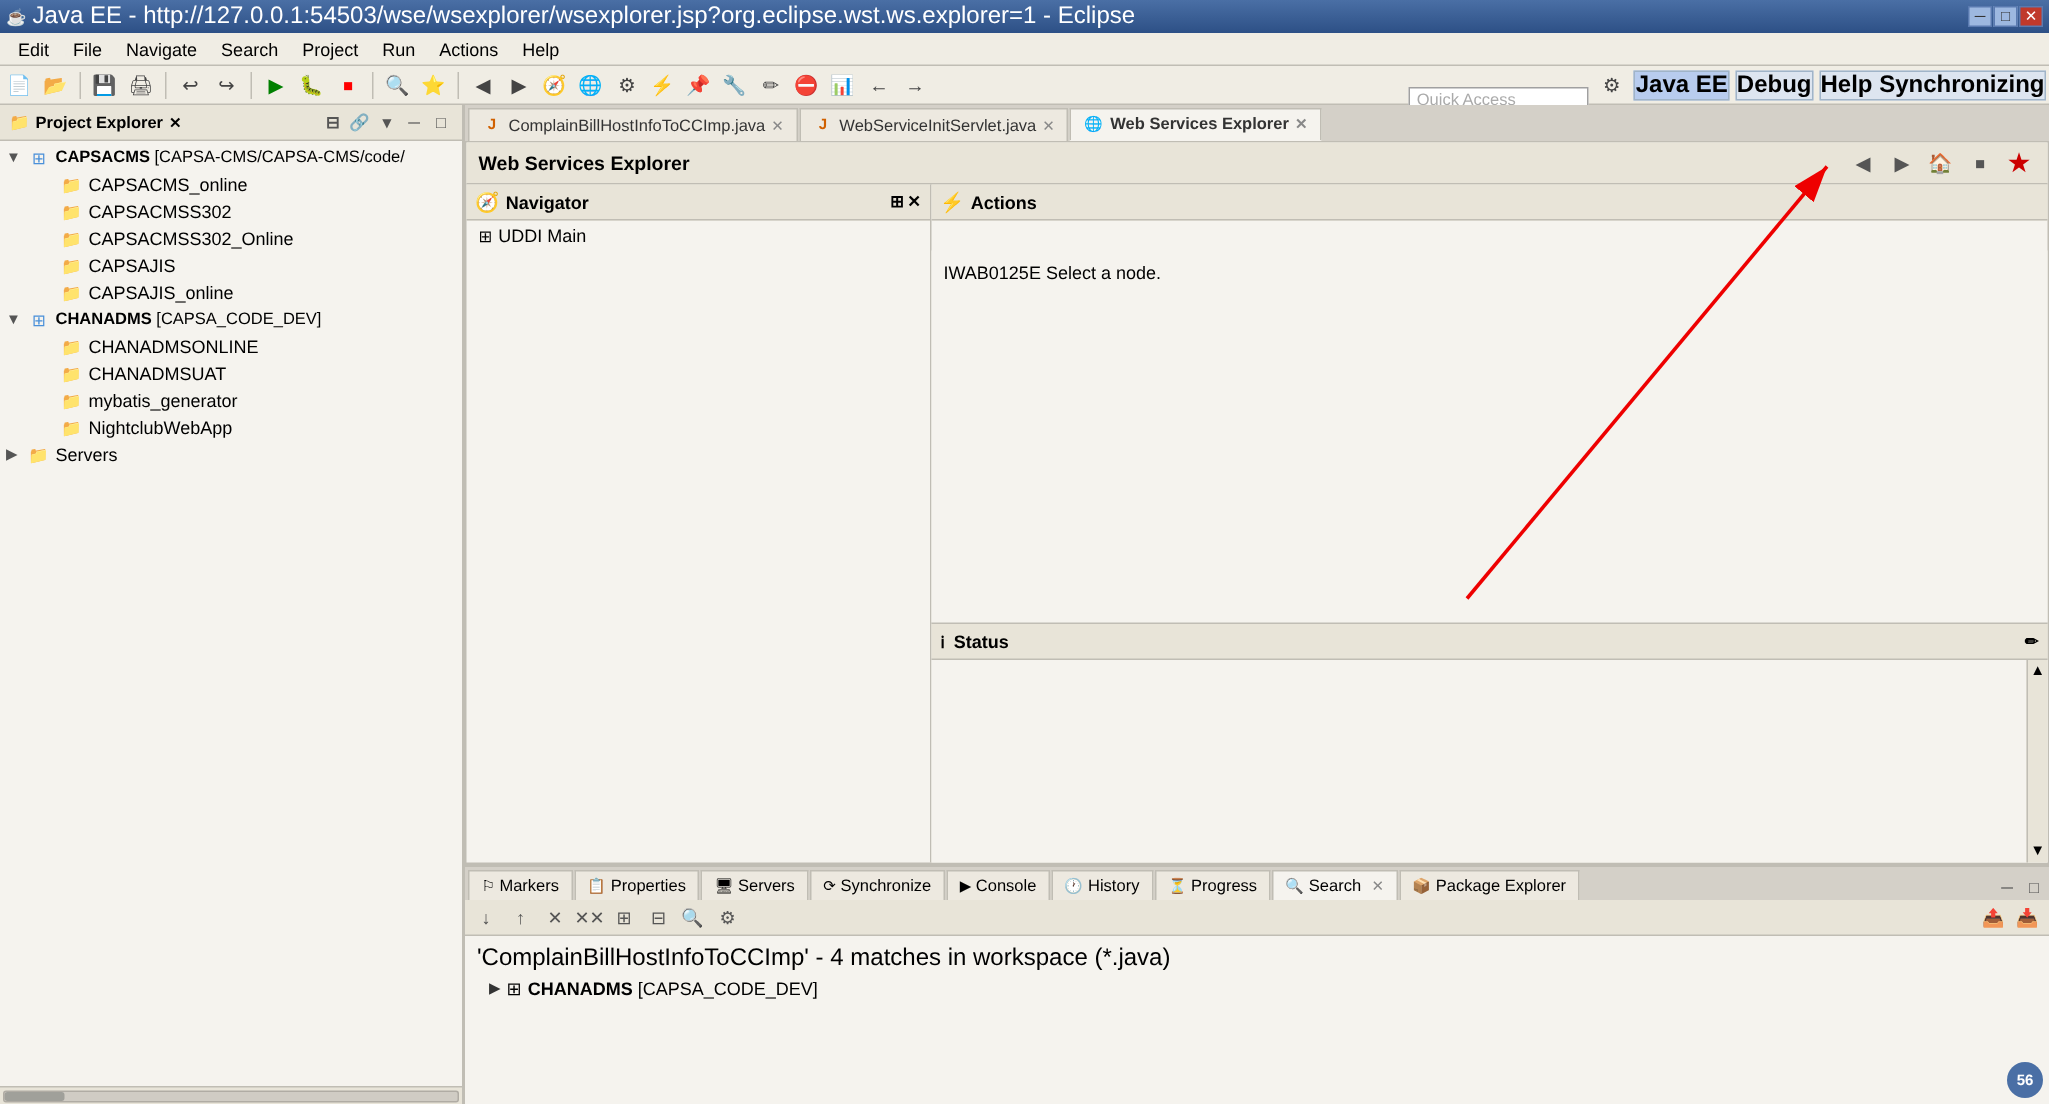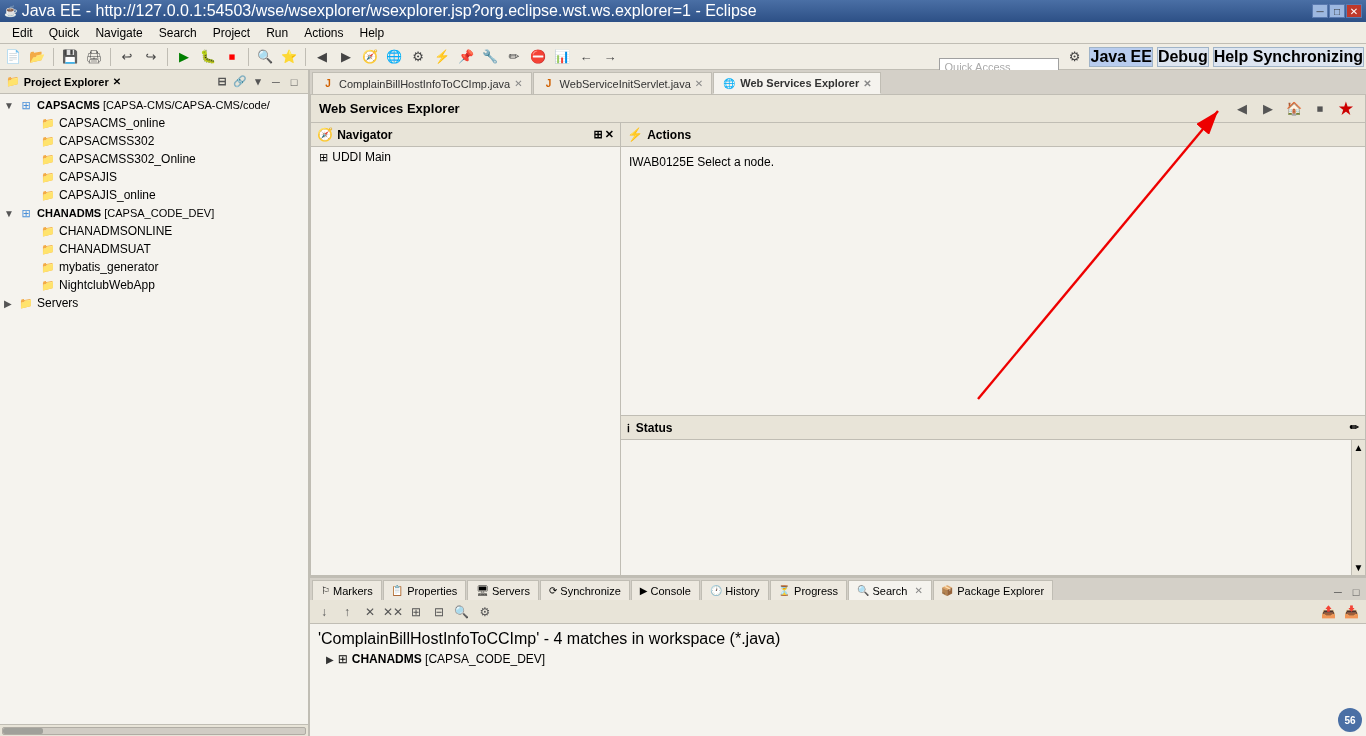--- a/index.html
+++ b/index.html
@@ -229,20 +229,21 @@
     #actions-panel {
       flex: 1;
       display: flex;
       flex-direction: column;
     }
     #actions-content {
       flex: 1;
       padding: 8px;
       background: #f5f3ee;
       font-size: 12px;
+      margin-top: 20px;
     }
     #status-panel {
       height: 160px;
       border-top: 1px solid #c0bdb4;
       display: flex;
       flex-direction: column;
     }
     #status-content {
       flex: 1;
       background: #f5f3ee;
@@ -356,21 +357,21 @@
 <div id="title-bar">
   <span style="margin-right:4px;">☕</span>
   <span style="flex:1;font-size:16px;">Java EE - http://127.0.0.1:54503/wse/wsexplorer/wsexplorer.jsp?org.eclipse.wst.ws.explorer=1 - Eclipse</span>
   <span style="width:16px;height:14px;background:#9db8e0;border:1px solid #5a7ab0;display:inline-flex;align-items:center;justify-content:center;font-size:10px;cursor:pointer;color:#333;margin-right:1px;">─</span>
   <span style="width:16px;height:14px;background:#9db8e0;border:1px solid #5a7ab0;display:inline-flex;align-items:center;justify-content:center;font-size:10px;cursor:pointer;color:#333;margin-right:1px;">□</span>
   <span style="width:16px;height:14px;background:#c0392b;border:1px solid #5a7ab0;display:inline-flex;align-items:center;justify-content:center;font-size:10px;cursor:pointer;color:white;">✕</span>
 </div>
 
 <div id="menu-bar">
   <span class="menu-item">Edit</span>
-  <span class="menu-item">Quick</span>
+  <span class="menu-item">File</span>
   <span class="menu-item">Navigate</span>
   <span class="menu-item">Search</span>
   <span class="menu-item">Project</span>
   <span class="menu-item">Run</span>
   <span class="menu-item">Actions</span>
   <span class="menu-item">Help</span>
 </div>
 
 <div id="toolbar">
 

